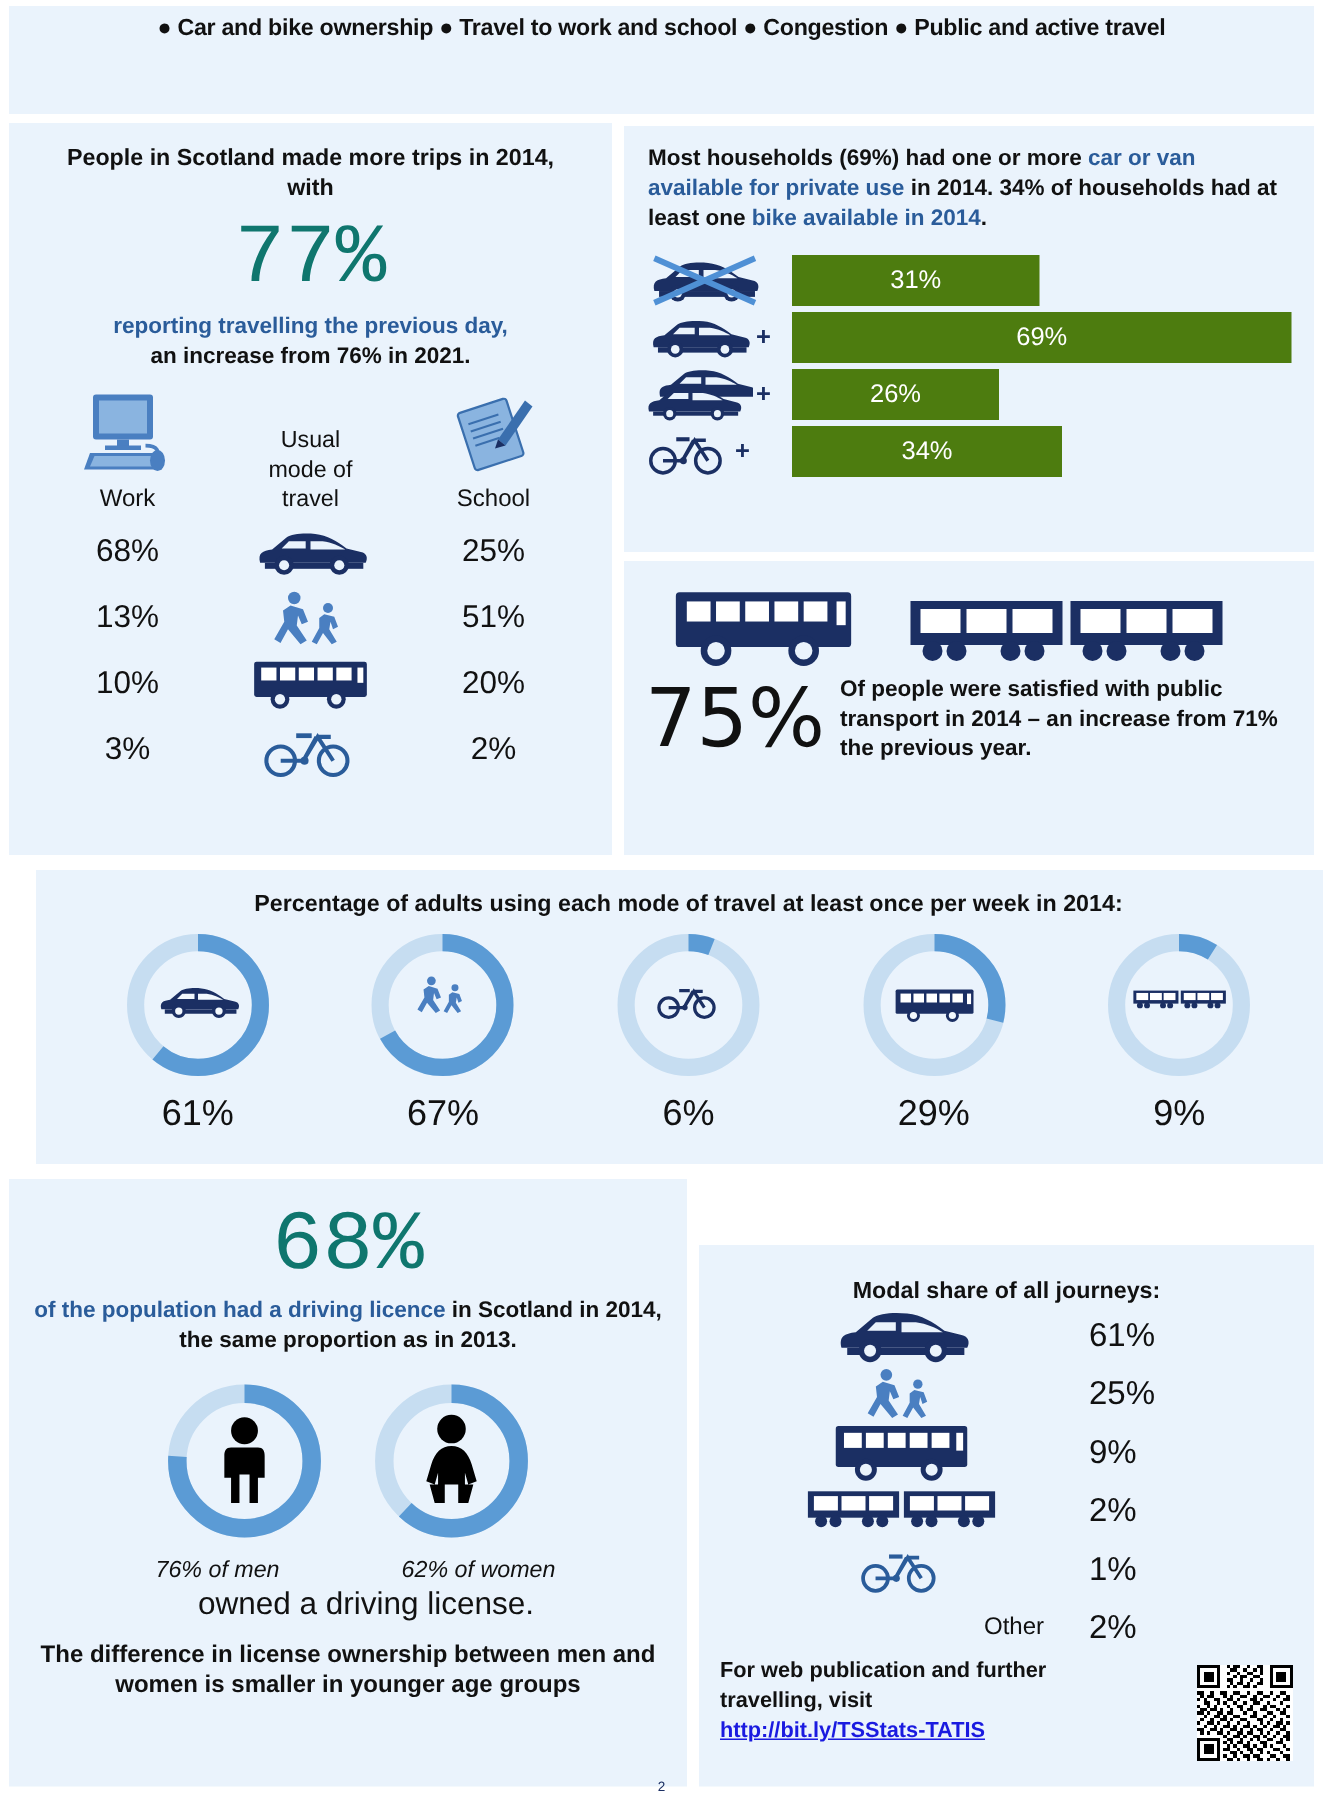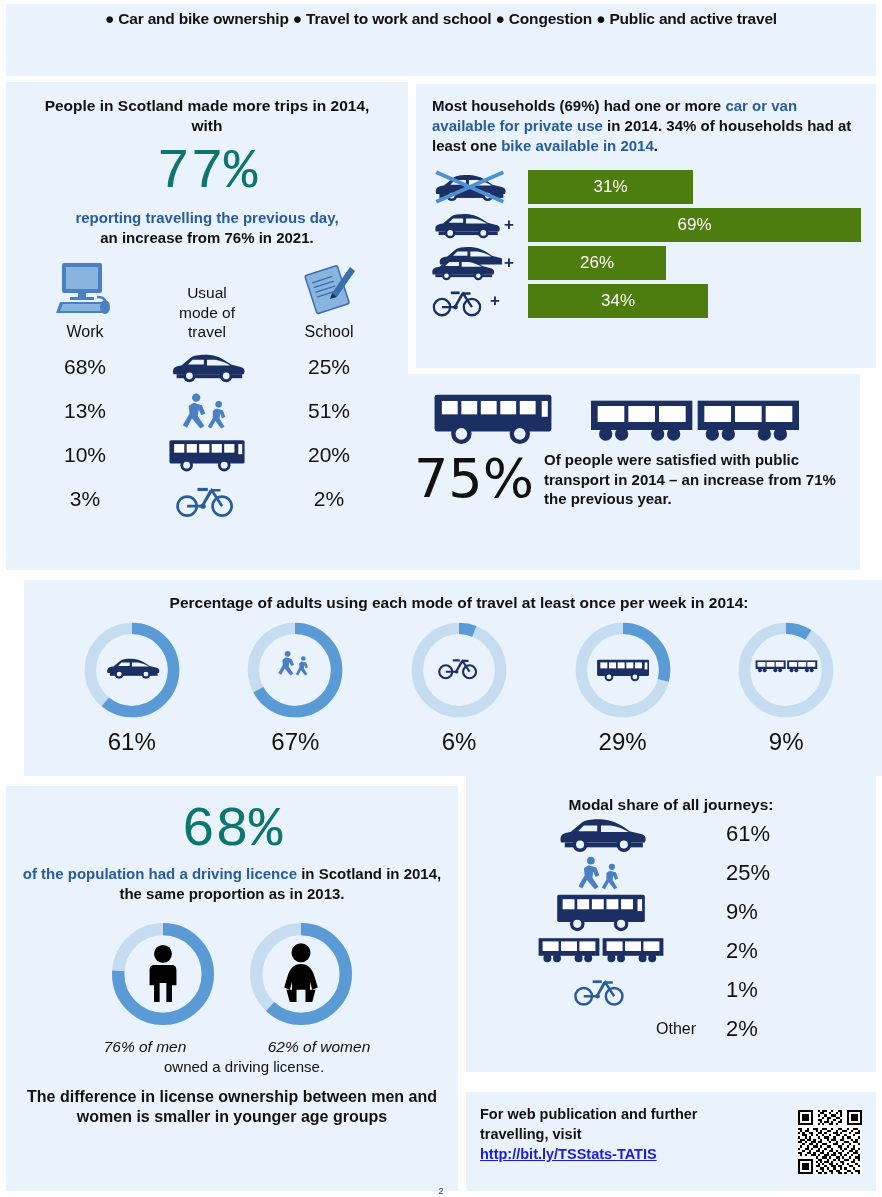--- a/index.html
+++ b/index.html
@@ -43,45 +43,45 @@
   #panel-house{left:416px;top:84px;width:460px;height:284px;}
   #panel-house .para{font-size:15px;line-height:1.33;padding:12px 16px 0 16px;font-weight:bold;}
   .barset{margin-top:12px;padding:0 14px 0 10px;}
   .barrow{display:flex;align-items:center;height:38px;}
   .barrow .bicon{width:98px;display:flex;justify-content:flex-start;align-items:center;padding-left:4px;}
   .barrow .plus{font-size:17px;font-weight:bold;color:#1b2f63;margin-left:2px;}
   .bar{height:34px;background:#4d7c0f;display:flex;align-items:center;}
   .bar span{color:#ffffff;font-size:17px;width:100%;text-align:center;}
 
   
-  #panel-pt{left:400px;top:374px;width:460px;height:196px;}
+  #panel-pt{left:416px;top:374px;width:460px;height:196px;}
   #panel-pt .vehrow{display:flex;align-items:flex-end;gap:12px;padding:16px 0 0 18px;}
   #panel-pt .ptbottom{display:flex;align-items:center;padding:4px 14px 0 14px;}
   #panel-pt .ptnum{font-size:54px;font-family:"DejaVu Sans",sans-serif;line-height:1;}
   #panel-pt .pttext{font-size:15px;line-height:1.3;margin-left:10px;font-weight:bold;}
 
   
   #panel-week{left:24px;top:580px;width:870px;height:196px;}
   #panel-week .wtitle{text-align:center;font-size:15.5px;font-weight:bold;padding-top:14px;}
   .donutrow{display:flex;justify-content:space-around;align-items:flex-start;margin-top:6px;padding:0 26px;}
   .donutcell{width:130px;text-align:center;}
   .donutlbl{font-size:24px;margin-top:2px;color:#111;}
 
   
   #panel-lic{left:6px;top:786px;width:452px;height:405px;}
   #panel-lic .stat68{text-align:center;font-size:56px;padding-top:16px;}
   #panel-lic .lic1{font-size:15px;line-height:1.32;text-align:center;padding:6px 14px 0 14px;font-weight:bold;}
   .gender-row{display:flex;justify-content:center;gap:22px;margin-top:14px;}
   .gender-cap{display:flex;justify-content:center;gap:24px;margin-top:8px;font-size:15.5px;}
   .gender-cap > div{width:150px;text-align:center;font-style:italic;}
-  #panel-lic .lic2{text-align:center;font-size:15px;margin-top:2px;margin-left:24px;}
+  #panel-lic .lic2{text-align:center;font-size:21px;margin-top:2px;margin-left:24px;}
   #panel-lic .lic3{text-align:center;font-size:16px;line-height:1.3;margin-top:12px;padding:0 12px;font-weight:bold;}
 
   
-  #panel-modal{left:466px;top:774px;width:410px;height:298px;}
+  #panel-modal{left:466px;top:830px;width:410px;height:298px;}
   #panel-modal .mtitle{text-align:center;font-size:15.5px;font-weight:bold;padding-top:22px;}
   .mrow{display:flex;align-items:center;height:39px;padding-left:40px;}
   .mrow .micon{width:190px;display:flex;justify-content:center;align-items:center;}
   .mrow .mother{width:190px;text-align:right;font-size:16px;}
   .mrow .mval{font-size:22px;margin-left:30px;width:70px;text-align:left;}
 
   
   #panel-foot{left:466px;top:1092px;width:410px;height:99px;}
   #panel-foot .fwrap{display:flex;align-items:flex-start;padding:12px 14px 0 14px;}
   #panel-foot .ftxt{flex:1;font-size:14.5px;line-height:1.38;font-weight:bold;}

